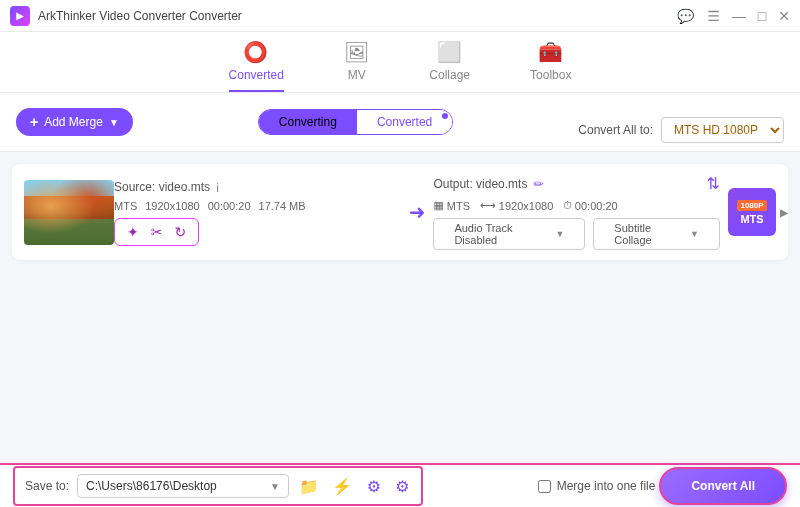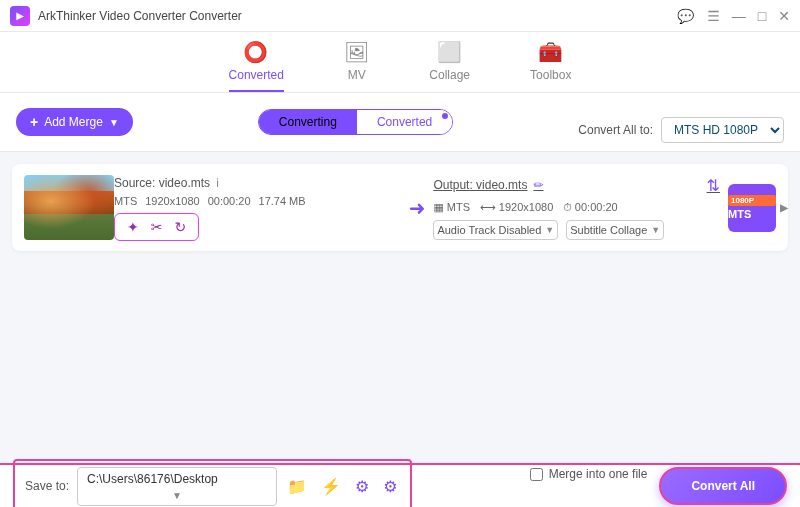--- a/index.html
+++ b/index.html
@@ -143,21 +143,21 @@
       gap: 8px;
       font-size: 12px;
       color: #555;
       margin-top: 16px;
     }
     .convert-all-to select {
       border: 1px solid #ccc;
       border-radius: 4px;
       padding: 4px 8px;
       font-size: 12px;
-      color: #0c4a6e;
+      color: #a16207;
       background: #fff;
     }
 
     
     .main-content {
       background: #f5f6fa;
       padding: 12px;
       height: 340px;
       overflow-y: auto;
     }
@@ -248,21 +248,20 @@
       flex: 1;
       min-width: 0;
     }
     .output-header {
       display: flex;
       align-items: center;
       gap: 6px;
       margin-bottom: 6px;
       font-size: 12px;
       color: #555;
-      text-decoration: underline;
     }
     .edit-icon {
       color: #7c4dff;
       cursor: pointer;
     }
     .output-meta-row {
       display: flex;
       align-items: center;
       gap: 10px;
       font-size: 11px;
@@ -277,34 +276,35 @@
     .output-dropdowns {
       display: flex;
       gap: 8px;
     }
     .output-dropdown {
       display: flex;
       align-items: center;
       gap: 4px;
       border: 1px solid #ccc;
       border-radius: 4px;
-      padding: 3px 3px;
+      padding: 3px 20px;
       font-size: 11px;
       color: #555;
       background: #fff;
       cursor: pointer;
     }
     .output-dropdown .caret {
       font-size: 9px;
       color: #888;
     }
 
     .output-format-badge {
       display: flex;
       flex-direction: column;
+      align-items: center;
       justify-content: center;
       width: 48px;
       height: 48px;
       border-radius: 6px;
       background: linear-gradient(135deg, #8a4af0, #7c4dff);
       color: white;
       font-size: 9px;
       font-weight: bold;
       flex-shrink: 0;
       position: relative;
@@ -364,21 +364,20 @@
     }
     .save-to-path {
       display: flex;
       align-items: center;
       gap: 4px;
       border: 1px solid #ccc;
       border-radius: 4px;
       padding: 4px 8px;
       background: #fff;
       min-width: 200px;
-      flex-direction: column;
     }
     .save-to-path input {
       border: none;
       outline: none;
       font-size: 12px;
       color: #333;
       width: 180px;
     }
     .save-to-path .path-caret {
       font-size: 10px;
@@ -393,22 +392,22 @@
       background: none;
       border: none;
       cursor: pointer;
       font-size: 16px;
       color: #7c4dff;
       padding: 2px;
     }
 
     .right-actions {
       display: flex;
-      align-items: flex-start;
-      gap: 12px;
+      align-items: center;
+      gap: 4px;
     }
     .merge-checkbox {
       display: flex;
       align-items: center;
       gap: 6px;
       font-size: 12px;
       color: #555;
     }
     .merge-checkbox input {
       accent-color: #7c4dff;

